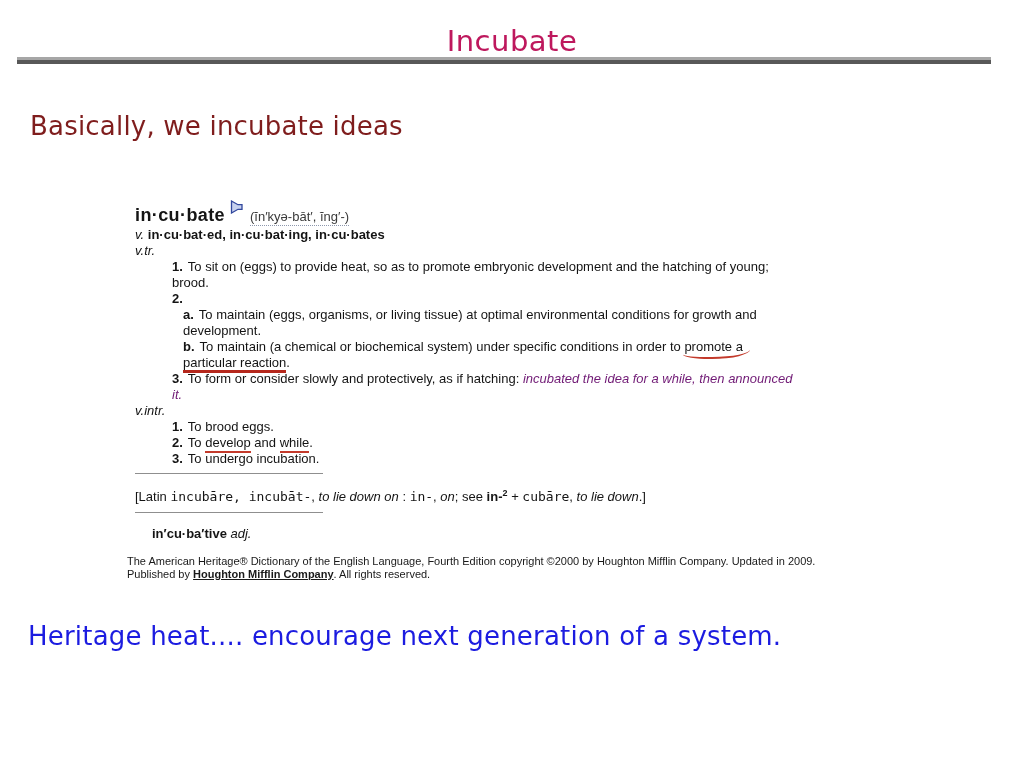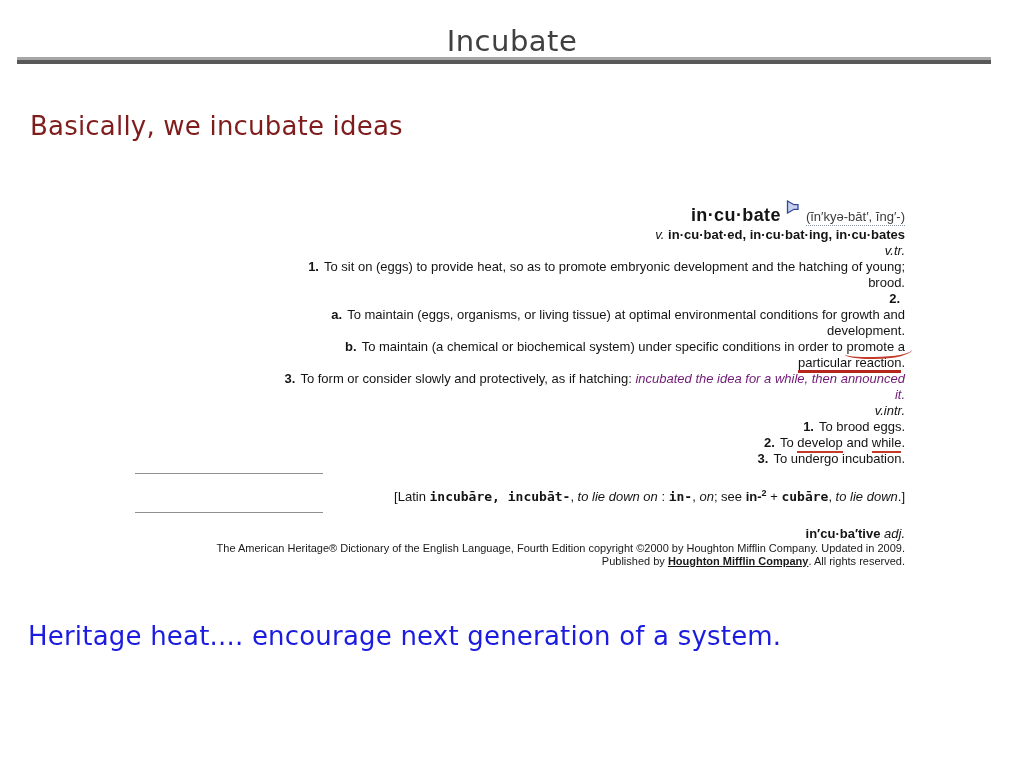--- a/index.html
+++ b/index.html
@@ -3,65 +3,65 @@
 <meta charset="utf-8">
 <style>
   html,body{margin:0;padding:0;}
   body{
     width:1024px;height:768px;background:#ffffff;position:relative;overflow:hidden;
     font-family:"DejaVu Sans",sans-serif;
   }
   
   .slide-title{
     position:absolute;top:24px;left:0;width:100%;text-align:center;
-    font-size:29px;color:#404040;letter-spacing:0.5px;
+    font-size:29px;color:#be185d;letter-spacing:0.5px;
   }
   .title-rule{position:absolute;top:57px;left:17px;width:974px;}
   .title-rule .rt{height:3px;background:#a6a6a6;}
   .title-rule .rb{height:4px;background:#585858;}
   .heading{
     position:absolute;top:111px;left:30px;
     font-size:26px;color:#7f1d1d;letter-spacing:0.2px;
   }
   .closing{
     position:absolute;top:621px;left:28px;
     font-size:26px;color:#1c1ce0;letter-spacing:0.2px;
   }
   
   .dict{
     position:absolute;left:127px;top:200px;width:778px;
-    font-family:"Liberation Sans",sans-serif;font-size:13px;line-height:16px;color:#141414;text-align:right;
+    font-family:"Liberation Sans",sans-serif;font-size:13px;line-height:16px;color:#141414;
   }
   .hw-line{margin-left:8px;height:24px;margin-bottom:3px;}
   .hw{font-size:18px;font-weight:bold;letter-spacing:0.4px;}
   .speaker{display:inline-block;width:15px;height:14px;vertical-align:7px;margin-left:5px;cursor:pointer;}
   .pron{font-size:13px;color:#3a3a3a;border-bottom:1px dotted #8d97ad;padding-bottom:1px;margin-left:5px;}
   .indent1{margin-left:8px;}
   .l1{margin-left:45px;}
   .l2{margin-left:56px;}
   .itl{font-style:italic;}
   .bld{font-weight:bold;}
   .num{font-weight:bold;margin-right:5px;}
   .ex{font-style:italic;color:#701a75;}
   .red-curve{position:relative;}
   .red-curve::after{
     content:"";position:absolute;left:-1px;right:-7px;bottom:-5px;height:7px;
     border-bottom:2px solid #c33a2b;border-radius:0 0 70% 50% / 0 0 11px 6px;
     transform:rotate(-0.6deg);
   }
   .red-straight{border-bottom:3px solid #b5271c;}
   .red-under{border-bottom:2px solid #c33a2b;padding-bottom:1px;}
-  .mono{font-family:"DejaVu Sans Mono",monospace;font-size:13px;font-weight:bold;}
+  .mono{font-family:"DejaVu Sans Mono",monospace;font-size:13px;}
   .supref{vertical-align:super;font-size:9px;font-weight:bold;}
   .divider{width:188px;border-top:1px solid #8f8f8f;height:0;margin:6px 0 0 8px;}
   .divider.d2{margin-top:7px;}
   .etym{margin:11px 0 0 8px;}
   .derived{margin:13px 0 0 25px;font-weight:bold;}
   .derived .pos{font-weight:normal;font-style:italic;}
-  .copyright{margin-left:0;font-size:11px;line-height:12.5px;color:#191919;}
+  .copyright{margin-top:13px;margin-left:0;font-size:11px;line-height:12.5px;color:#191919;}
   .pub-link{text-decoration:underline;font-weight:bold;}
 </style>
 </head>
 <body>
 
 <div class="slide-title">Incubate</div>
 <div class="title-rule">
   <div class="rt"></div>
   <div class="rb"></div>
 </div>

